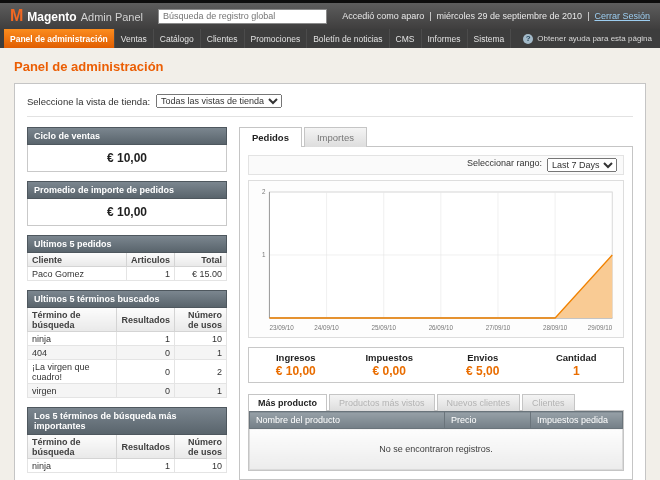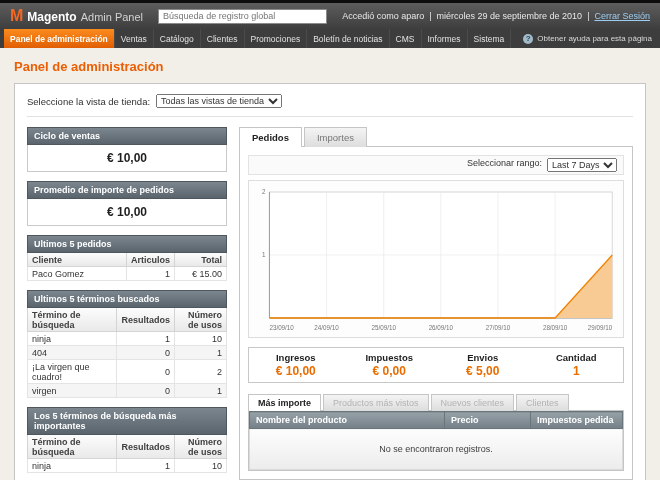--- a/index.html
+++ b/index.html
@@ -56,21 +56,21 @@
   .chart-frame{border:1px solid #ddd;background:#fdfdfd;padding:3px}
   .chart-svg{display:block;width:100%;height:150px}
   .totals{display:flex;border:1px solid #c8c8c8;margin-top:9px;background:#fff}
   .total{flex:1;text-align:center;padding:4px 2px}
   .total .lbl{font-weight:bold;font-size:9.5px;color:#1f1f1f}
   .total .val{font-weight:bold;font-size:12px;color:#e96d00;margin-top:1px}
   .bottom-tabs{margin-top:11px}
   .bottom-tabs .tab{font-size:9px;padding:3px 9px}
   .bottom-tabs .tab:not(.active){color:#b3b3b3}
   .grid-wrap{border:1px solid #c5c5c5;margin-top:-1px;background:#fff;padding:0}
-  .grid th{background:linear-gradient(#96a0a7,#747f87);border:1px solid #6a747b;color:#fff;padding:3px 6px;text-align:left;font-weight:bold;font-size:9px}
+  .grid th{background:linear-gradient(#96a0a7,#747f87);border:1px solid #6a747b;color:#fff;padding:3px 6px;text-align:left;font-weight:normal;font-size:9px}
   .grid th:nth-child(2){width:86px}
   .grid th:nth-child(3){width:92px}
   .grid .empty-cell{border:1px solid #dadada;background:linear-gradient(#fdfdfd,#ececec);text-align:center;padding:15px 15px;color:#3d3d3d;font-size:9px}
 </style>
 </head>
 <body>
 
 <div class="header">
   <div class="logo">
     <span class="logo-icon">M</span>
@@ -266,21 +266,21 @@
                 <div class="lbl">Envios</div>
                 <div class="val">€ 5,00</div>
               </div>
               <div class="total">
                 <div class="lbl">Cantidad</div>
                 <div class="val">1</div>
               </div>
             </div>
 
           <div class="tabs bottom-tabs">
-              <div class="tab active">Más importe</div>
+              <div class="tab active">Más producto</div>
               <div class="tab">Productos más vistos</div>
               <div class="tab">Nuevos clientes</div>
               <div class="tab">Clientes</div>
             </div>
 
           <div class="grid-wrap">
             <table class="grid">
               <thead>
                   <tr>
                     <th>Nombre del producto</th>

